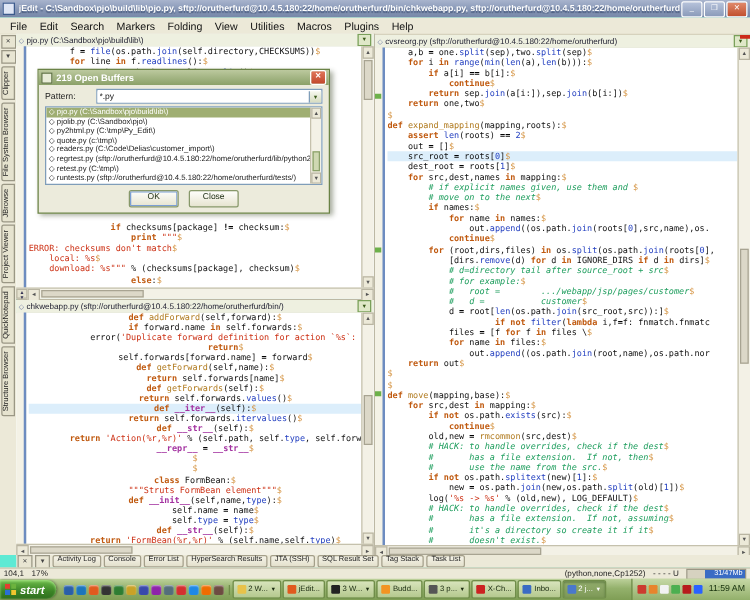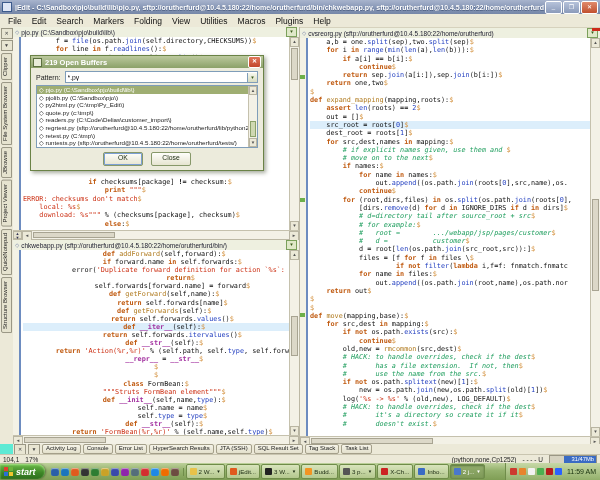--- a/index.html
+++ b/index.html
@@ -68,21 +68,21 @@
     background:#e4e1ce;border:1px solid #b9b5a2;}
   
   .dialog{position:absolute;left:30px;top:55px;width:232px;height:114px;z-index:50;
     background:#ecebdc;border:1px solid #6a8246;box-shadow:2px 2px 4px rgba(60,70,40,.45);}
   .dlg-title{height:12px;background:linear-gradient(180deg,#bcc99e,#8ba169);display:flex;
     align-items:center;padding:0 2px;color:#fff;font-size:7.5px;font-weight:bold;}
   .dlg-icon{width:7px;height:7px;background:#e8ecd8;border:1px solid #5c7040;margin-right:3px;flex:none;}
   .dlg-close{margin-left:auto;width:11px;height:10px;border:1px solid #fff;border-radius:2px;
     background:linear-gradient(#e0765b,#c2472b);color:#fff;font-size:6px;line-height:9px;
     text-align:center;flex:none;}
-  .dlg-row{display:flex;align-items:center;margin:3px 5px 2px 5px;gap:4px;}
+  .dlg-row{display:flex;align-items:center;margin:3px 5px 2px 5px;gap:16px;}
   .dlg-label{font-size:7px;color:#222;flex:none;}
   .combo{flex:1;display:flex;border:1px solid #7f9db9;background:#fff;height:10px;align-items:center;}
   .combo input{flex:1;border:none;outline:none;font-size:6.8px;height:9px;padding:0 2px;
     font-family:"Liberation Sans",sans-serif;background:#fff;color:#111;}
   .cbarrow{width:9px;height:9px;background:linear-gradient(#f6f8ee,#d7dcc0);border-left:1px solid #7f9db9;
     font-size:4.5px;line-height:9px;text-align:center;color:#3a5a1a;flex:none;}
   .dlg-list{position:relative;margin:0 5px;height:61px;background:#fff;border:1px solid #7f9db9;
     overflow:hidden;padding-right:8px;}
   .lrow{height:7.6px;line-height:7.6px;font-size:6.2px;white-space:nowrap;overflow:hidden;
     padding-left:2px;color:#222;}
@@ -306,39 +306,40 @@
             <div class="cl"><span class="t">            </span><span class="k">for</span><span class="t"> name </span><span class="k">in</span><span class="t"> names:</span><span class="d">$</span></div>
             <div class="cl"><span class="t">                out.</span><span class="b">append</span><span class="t">((os.path.</span><span class="b">join</span><span class="t">(roots[</span><span class="b">0</span><span class="t">],src,name),os.</span></div>
             <div class="cl"><span class="t">            </span><span class="k">continue</span><span class="d">$</span></div>
             <div class="cl"><span class="t">        </span><span class="k">for</span><span class="t"> (root,dirs,files) </span><span class="k">in</span><span class="t"> os.</span><span class="b">split</span><span class="t">(os.path.</span><span class="b">join</span><span class="t">(roots[</span><span class="b">0</span><span class="t">],</span></div>
             <div class="cl"><span class="t">            [dirs.</span><span class="b">remove</span><span class="t">(d) </span><span class="k">for</span><span class="t"> d </span><span class="k">in</span><span class="t"> IGNORE_DIRS </span><span class="k">if</span><span class="t"> d </span><span class="k">in</span><span class="t"> dirs]</span><span class="d">$</span></div>
             <div class="cl"><span class="t">            </span><span class="c"># d=directory tail after source_root + src</span><span class="d">$</span></div>
             <div class="cl"><span class="t">            </span><span class="c"># for example:</span><span class="d">$</span></div>
             <div class="cl"><span class="t">            </span><span class="c">#   root =        .../webapp/jsp/pages/customer</span><span class="d">$</span></div>
             <div class="cl"><span class="t">            </span><span class="c">#   d =           customer</span><span class="d">$</span></div>
             <div class="cl"><span class="t">            d </span><span class="o">=</span><span class="t"> root[</span><span class="b">len</span><span class="t">(os.path.</span><span class="b">join</span><span class="t">(src_root,src)):]</span><span class="d">$</span></div>
+            <div class="cl"><span class="t">                     </span><span class="k">if</span><span class="t"> </span><span class="k">not</span><span class="t"> </span><span class="b">filter</span><span class="t">(</span><span class="k">lambda</span><span class="t"> i,f</span><span class="o">=</span><span class="t">f: fnmatch.fnmatc</span></div>
             <div class="cl"><span class="t">            files </span><span class="o">=</span><span class="t"> [f </span><span class="k">for</span><span class="t"> f </span><span class="k">in</span><span class="t"> files \</span><span class="d">$</span></div>
-            <div class="cl"><span class="t">                     </span><span class="k">if</span><span class="t"> </span><span class="k">not</span><span class="t"> </span><span class="b">filter</span><span class="t">(</span><span class="k">lambda</span><span class="t"> i,f</span><span class="o">=</span><span class="t">f: fnmatch.fnmatc</span></div>
             <div class="cl"><span class="t">            </span><span class="k">for</span><span class="t"> name </span><span class="k">in</span><span class="t"> files:</span><span class="d">$</span></div>
             <div class="cl"><span class="t">                out.</span><span class="b">append</span><span class="t">((os.path.</span><span class="b">join</span><span class="t">(root,name),os.path.nor</span></div>
             <div class="cl"><span class="t">    </span><span class="k">return</span><span class="t"> out</span><span class="d">$</span></div>
             <div class="cl"><span class="d">$</span></div>
             <div class="cl"><span class="d">$</span></div>
             <div class="cl"><span class="k">def</span><span class="t"> </span><span class="f">move</span><span class="t">(mapping,base):</span><span class="d">$</span></div>
             <div class="cl"><span class="t">    </span><span class="k">for</span><span class="t"> src,dest </span><span class="k">in</span><span class="t"> mapping:</span><span class="d">$</span></div>
             <div class="cl"><span class="t">        </span><span class="k">if</span><span class="t"> </span><span class="k">not</span><span class="t"> os.path.</span><span class="b">exists</span><span class="t">(src):</span><span class="d">$</span></div>
             <div class="cl"><span class="t">            </span><span class="k">continue</span><span class="d">$</span></div>
             <div class="cl"><span class="t">        old,new </span><span class="o">=</span><span class="t"> </span><span class="f">rmcommon</span><span class="t">(src,dest)</span><span class="d">$</span></div>
             <div class="cl"><span class="t">        </span><span class="c"># HACK: to handle overrides, check if the dest</span><span class="d">$</span></div>
             <div class="cl"><span class="t">        </span><span class="c">#       has a file extension.  If not, then</span><span class="d">$</span></div>
             <div class="cl"><span class="t">        </span><span class="c">#       use the name from the src.</span><span class="d">$</span></div>
             <div class="cl"><span class="t">        </span><span class="k">if</span><span class="t"> </span><span class="k">not</span><span class="t"> os.path.</span><span class="b">splitext</span><span class="t">(new)[</span><span class="b">1</span><span class="t">]:</span><span class="d">$</span></div>
             <div class="cl"><span class="t">            new </span><span class="o">=</span><span class="t"> os.path.</span><span class="b">join</span><span class="t">(new,os.path.</span><span class="b">split</span><span class="t">(old)[</span><span class="b">1</span><span class="t">])</span><span class="d">$</span></div>
             <div class="cl"><span class="t">        log(</span><span class="s">'%s -&gt; %s'</span><span class="t"> % (old,new), LOG_DEFAULT)</span><span class="d">$</span></div>
             <div class="cl"><span class="t">        </span><span class="c"># HACK: to handle overrides, check if the dest</span><span class="d">$</span></div>
+            <div class="cl"><span class="t">        </span><span class="c">#       has a file extension.  If not, assuming</span><span class="d">$</span></div>
             <div class="cl"><span class="t">        </span><span class="c">#       it's a directory so create it if it</span><span class="d">$</span></div>
             <div class="cl"><span class="t">        </span><span class="c">#       doesn't exist.</span><span class="d">$</span></div>
           </div>
         </div>
       <span class="vscroll">
         <span class="errmark"></span>
         <span class="sbtn">▲</span>
         <span style="height:150px"></span>
         <span class="vthumb" style="height:90px"></span>
         <span class="spacer"></span>

